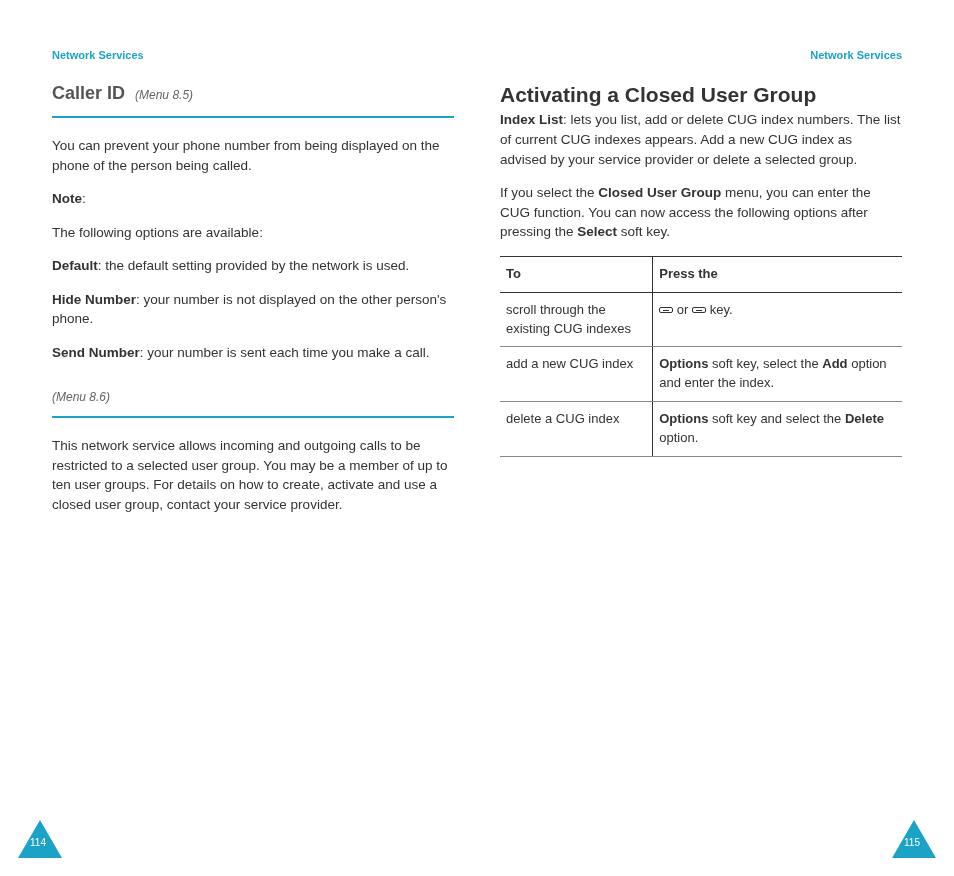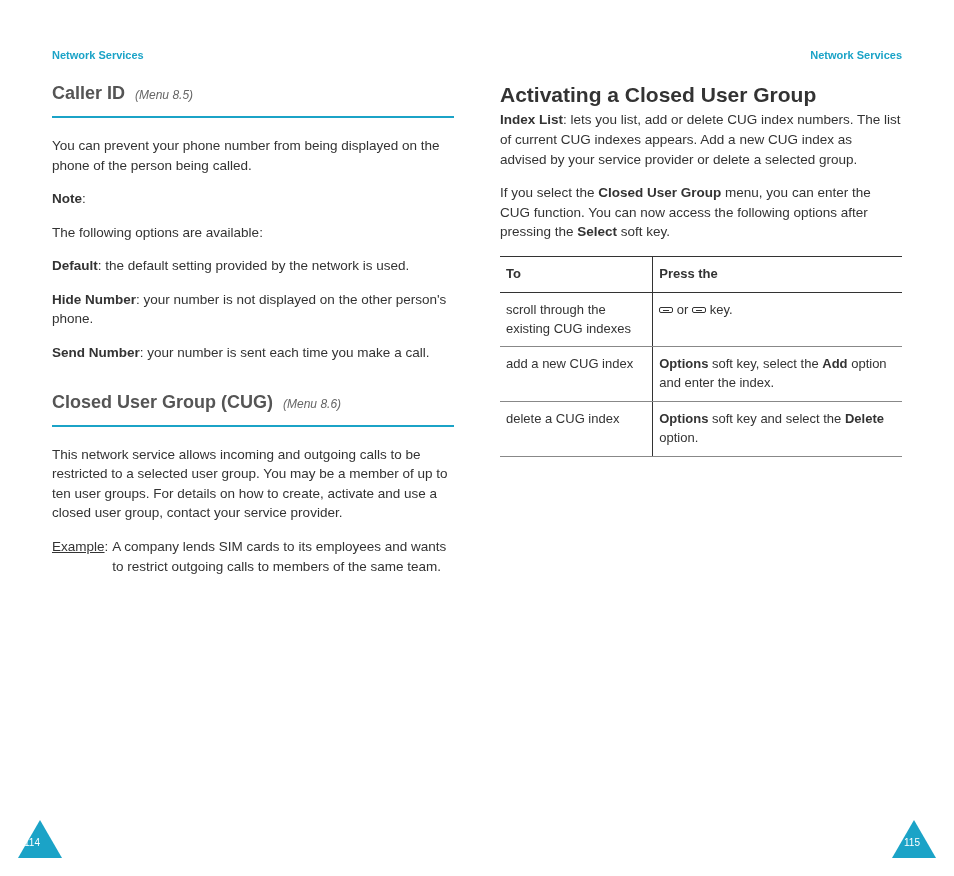--- a/index.html
+++ b/index.html
@@ -98,21 +98,21 @@
   }
   .tri-left { left:18px; }
   .tri-right { right:18px; }
   .pgnum {
     position:absolute;
     bottom:26px;
     font-size:10px;
     color:#fff;
     z-index:2;
   }
-  .pgnum-left { left:24px; }
+  .pgnum-left { left:30px; }
   .pgnum-right { right:34px; }
 </style>
 </head>
 <body>
 
 <div class="page-header hdr-left">Network Services</div>
 <div class="page-header hdr-right">Network Services</div>
 
 <div class="col col-left">
 
@@ -127,30 +127,25 @@
     <span><span class="opt-label">Note</span>:</span>
   </div>
 
   <p>The following options are available:</p>
 
   <p><span class="opt-label">Default</span><span>: the default setting provided by the network is used.</span></p>
   <p><span class="opt-label">Hide Number</span><span>: your number is not displayed on the other person's phone.</span></p>
   <p><span class="opt-label">Send Number</span><span>: your number is sent each time you make a call.</span></p>
 
   <div class="section-title" style="margin-top:26px;">
-    <span>Closed User Group (CUG)</span>
     <span class="menu-ref">(Menu 8.6)</span>
   </div>
 
   <p>This network service allows incoming and outgoing calls to be restricted to a selected user group. You may be a member of up to ten user groups. For details on how to create, activate and use a closed user group, contact your service provider.</p>
 
-  <div class="example-row">
-    <span><span class="example-label">Example</span>:</span>
-    <span>A company lends SIM cards to its employees and wants to restrict outgoing calls to members of the same team.</span>
-  </div>
 
 </div>
 
 <div class="col col-right">
 
   <div class="subheading">Activating a Closed User Group</div>
 
   <p>
     <span class="opt-label">Index List</span><span>: lets you list, add or delete CUG index numbers. The list of current CUG indexes appears. Add a new CUG index as advised by your service provider or delete a selected group.</span>
   </p>

